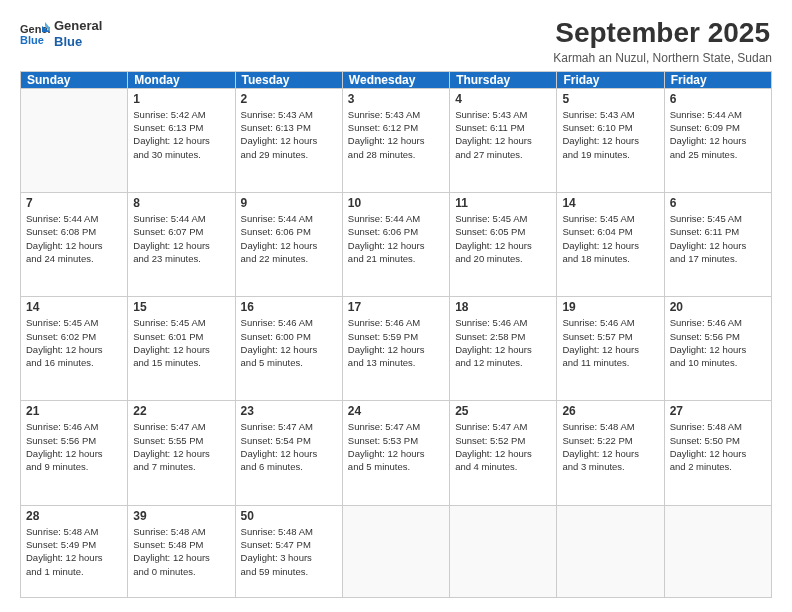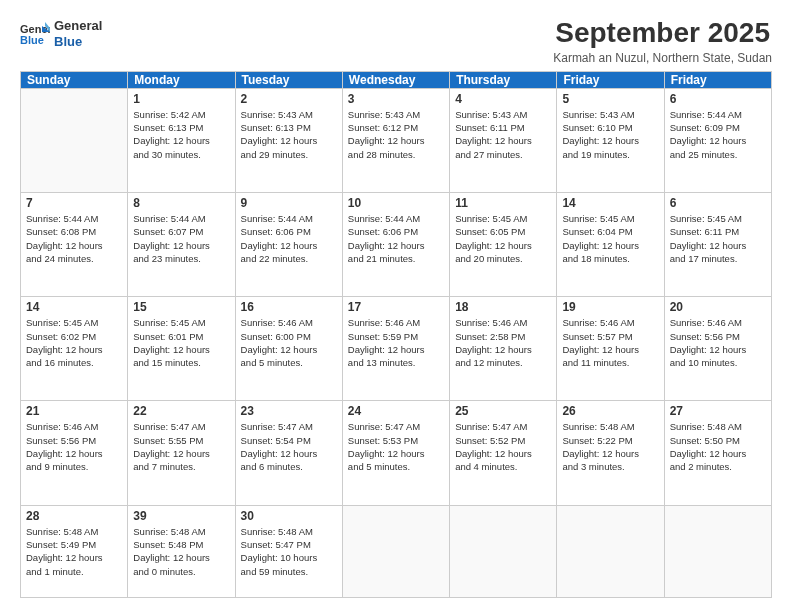--- a/index.html
+++ b/index.html
@@ -339,24 +339,24 @@
             <span class="cell-line">and 1 minute.</span>
           </td>
           <td>
             <span class="day-num">39</span>
             <span class="cell-line">Sunrise: 5:48 AM</span>
             <span class="cell-line">Sunset: 5:48 PM</span>
             <span class="cell-line">Daylight: 12 hours</span>
             <span class="cell-line">and 0 minutes.</span>
           </td>
           <td>
-            <span class="day-num">30</span>
+            <span class="day-num">50</span>
             <span class="cell-line">Sunrise: 5:48 AM</span>
             <span class="cell-line">Sunset: 5:47 PM</span>
-            <span class="cell-line">Daylight: 10 hours</span>
+            <span class="cell-line">Daylight: 3 hours</span>
             <span class="cell-line">and 59 minutes.</span>
           </td>
           <td class="empty"></td>
           <td class="empty"></td>
           <td class="empty"></td>
           <td class="empty"></td>
         </tr>
       </tbody>
   </table>
 </div>

